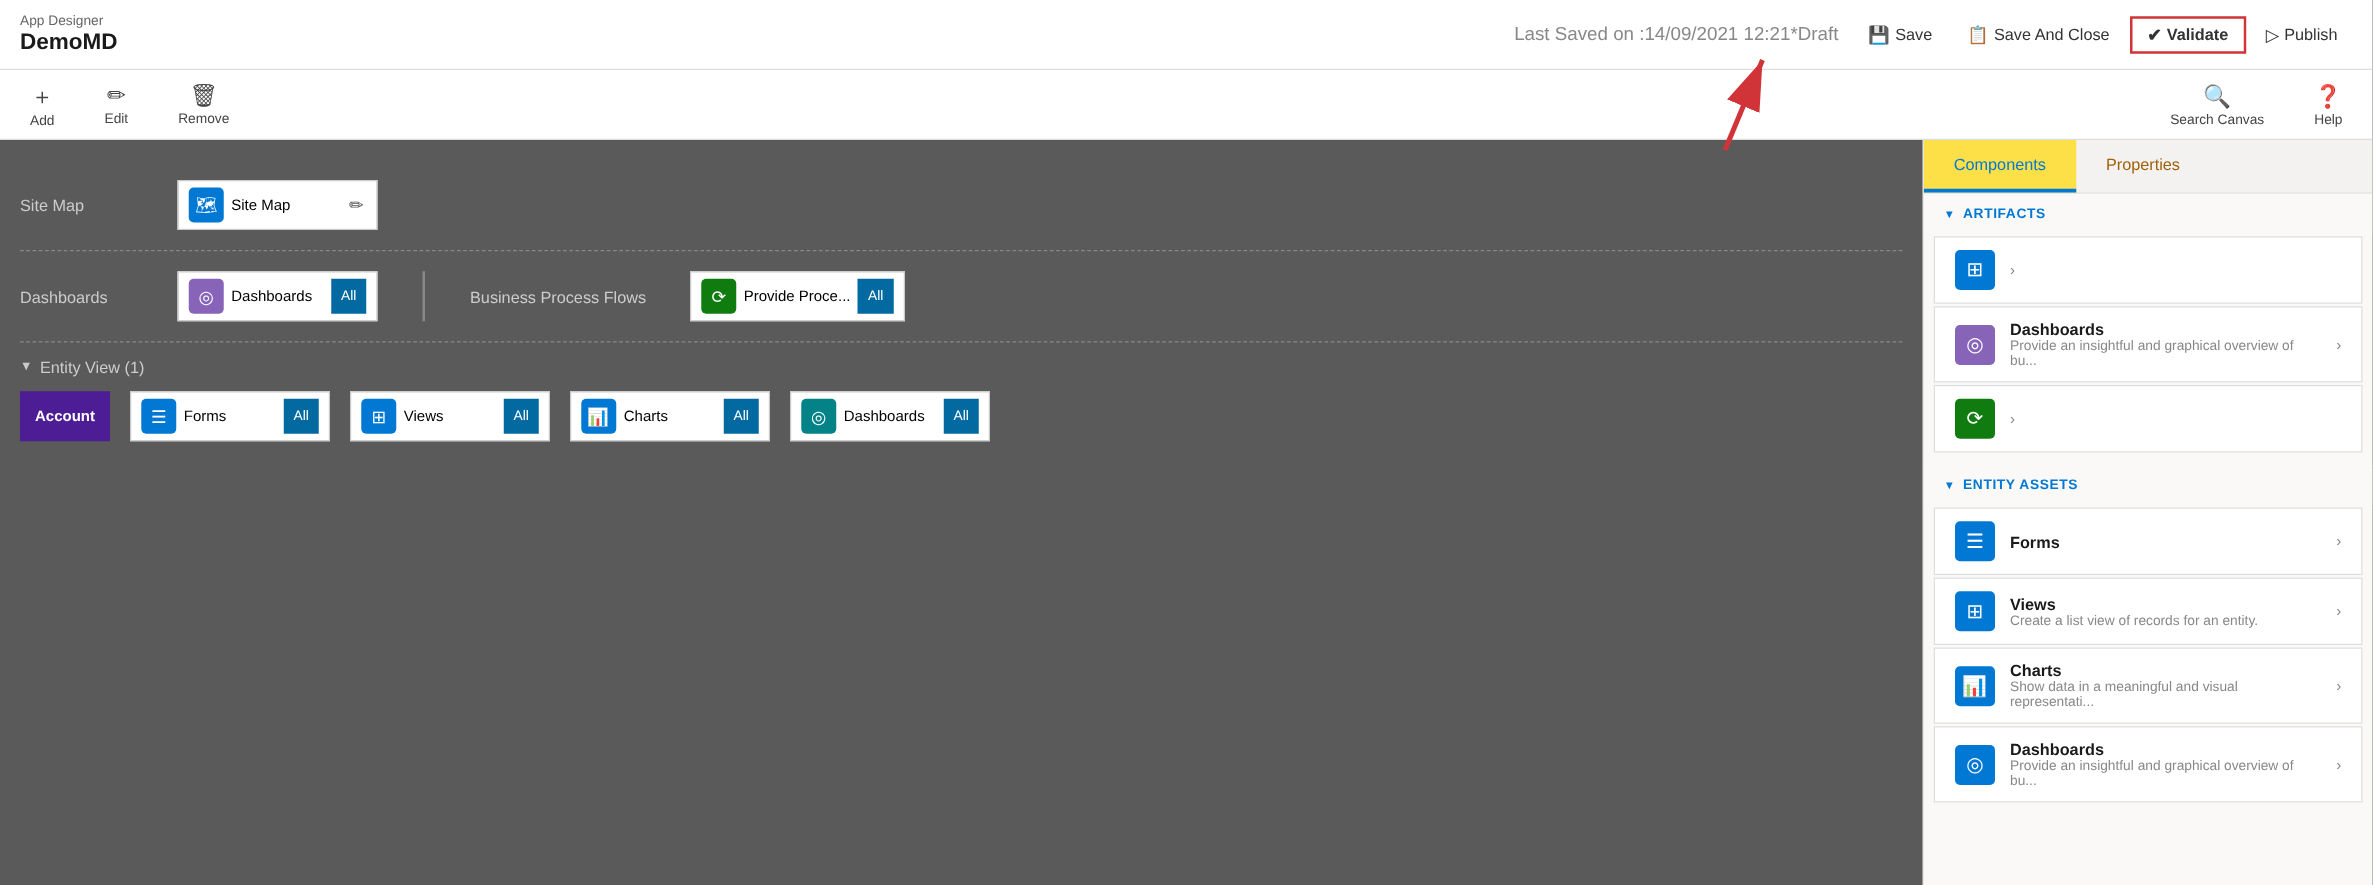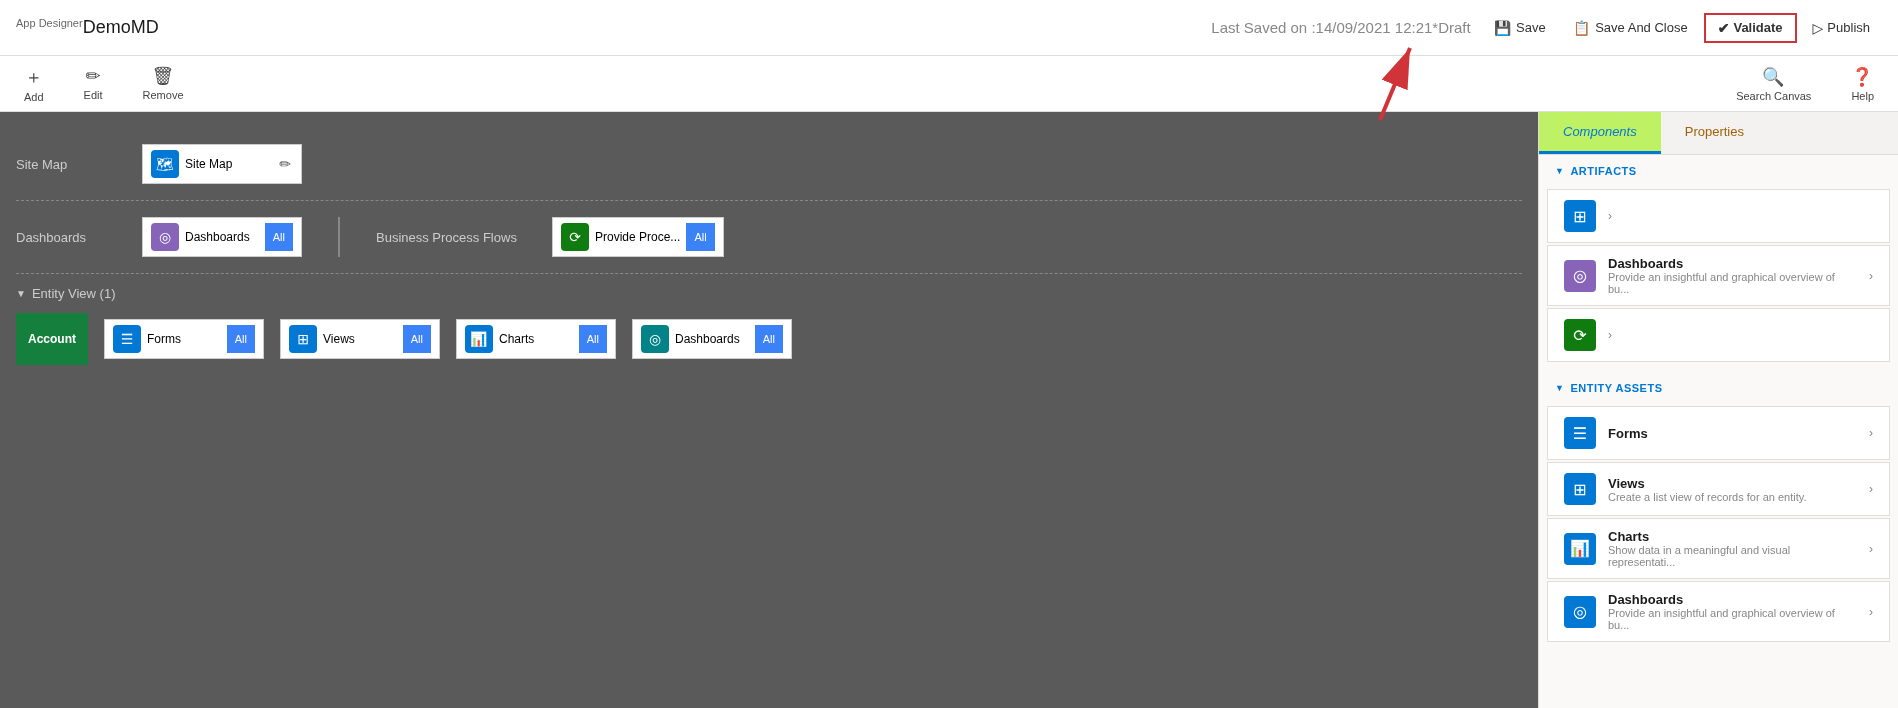--- a/index.html
+++ b/index.html
@@ -8,23 +8,23 @@
     
     .top-bar {
       height: 56px;
       background: #fff;
       border-bottom: 1px solid #ddd;
       display: flex;
       align-items: center;
       justify-content: space-between;
       padding: 0 16px;
     }
-    .top-bar-left { display: flex; justify-content: center; }
+    .top-bar-left { display: flex; flex-direction: column; justify-content: center; }
     .top-bar-left .app-designer-label { font-size: 11px; color: #666; }
-    .top-bar-left .app-name { font-size: 18px; font-weight: 400; color: #1a1a1a; }
+    .top-bar-left .app-name { font-size: 18px; font-weight: 700; color: #1a1a1a; }
     .top-bar-right { display: flex; align-items: center; gap: 4px; font-size: 12px; color: #444; }
     .top-bar-right .last-saved { font-size: 15px; color: #888; margin-right: 8px; }
     .tb-btn {
       display: flex; align-items: center; gap: 4px;
       padding: 5px 12px; border: none; background: transparent;
       cursor: pointer; font-size: 13px; color: #333;
     }
     .tb-btn.validate-btn {
       border: 2px solid #d13438;
       color: #333;
@@ -110,21 +110,21 @@
       width: 28px; height: 28px;
       border-radius: 4px;
       display: flex; align-items: center; justify-content: center;
       font-size: 14px; color: #fff; flex-shrink: 0;
     }
     .canvas-item .item-label { font-size: 12px; flex: 1; }
     .canvas-item .item-edit {
       color: #555; cursor: pointer; font-size: 14px; padding: 2px;
     }
     .canvas-item .item-all {
-      background: #3b82f6; color: #fff;
+      background: #0369a1; color: #fff;
       font-size: 11px; padding: 2px 8px; cursor: pointer;
       height: 28px; display: flex; align-items: center;
     }
 
     .section-divider {
       width: 2px; height: 40px; background: #888; margin: 0 20px;
     }
 
     .entity-section {
       padding: 12px 0;
@@ -132,23 +132,23 @@
     .entity-header {
       display: flex; align-items: center; gap: 6px;
       color: #ccc; font-size: 13px; margin-bottom: 12px;
       cursor: pointer;
     }
     .entity-header .chevron { font-size: 10px; }
     .entity-items-row {
       display: flex; align-items: center; gap: 16px;
     }
     .entity-label-btn {
-      background: #15803d; color: #fff;
+      background: #4c1d95; color: #fff;
       padding: 6px 12px; font-size: 12px; font-weight: 600;
-      border: none; cursor: pointer; height: 52px;
+      border: none; cursor: pointer; height: 40px;
       display: flex; align-items: center;
     }
 
     
     .icon-blue { background: #0078d4; }
     .icon-purple { background: #8764b8; }
     .icon-green { background: #107c10; }
     .icon-teal { background: #038387; }
 
     
@@ -168,22 +168,21 @@
     .panel-tab {
       padding: 12px 24px;
       cursor: pointer;
       font-size: 13px;
       color: #a16207;
       border-bottom: 3px solid transparent;
     }
     .panel-tab.active {
       color: #0078d4;
       border-bottom: 3px solid #0078d4;
-      background: #bef264;
-      font-style: italic;
+      background: #fde047;
     }
 
     .panel-section-header {
       display: flex; align-items: center; gap: 6px;
       padding: 10px 16px;
       font-size: 11px; font-weight: 700; color: #0078d4;
       text-transform: uppercase; letter-spacing: 0.5px;
       background: #faf9f8;
     }
     .panel-section-header .chevron-icon { font-size: 9px; color: #0078d4; }

